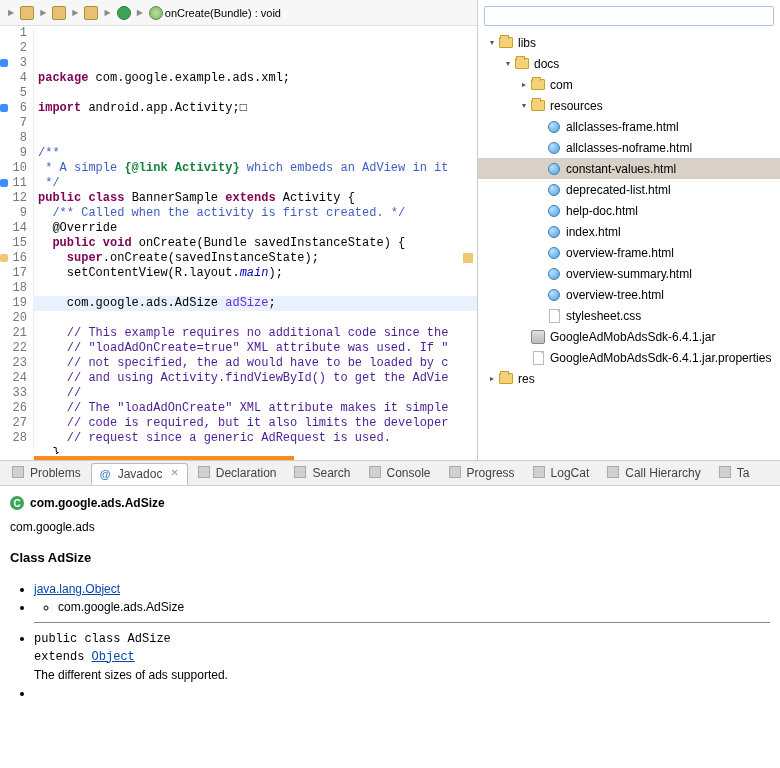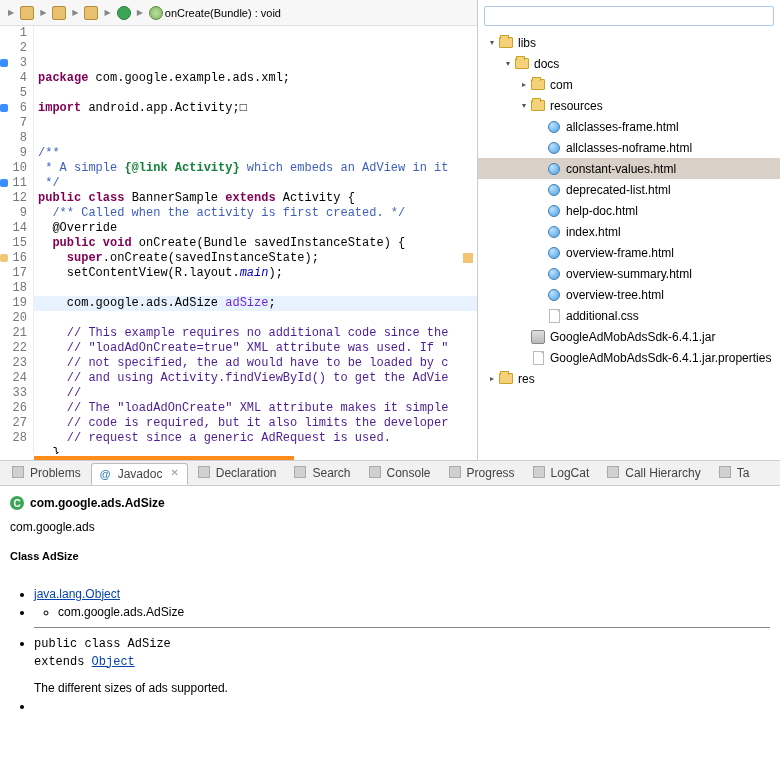--- a/index.html
+++ b/index.html
@@ -39,21 +39,21 @@
 .folder.open::before { content: ''; position: absolute; top: -3px; left: 0; width: 7px; height: 3px; background: #f5d27a; border: 1px solid #c9a227; border-bottom: none; border-radius: 1px 1px 0 0; }
 .globe { width: 12px; height: 12px; border-radius: 50%; background: radial-gradient(circle at 30% 30%, #bde0ff, #4aa3e0); border: 1px solid #3a7fb8; }
 .file { width: 11px; height: 14px; background: #fff; border: 1px solid #bbb; position: relative; }
 .file::after{content:'';position:absolute;right:-1px;top:-1px;border-style:solid;border-width:0 4px 4px 0;border-color:transparent #bbb transparent transparent;}
 .jar { width: 14px; height: 14px; background: linear-gradient(#e0e0e0,#bbb); border: 1px solid #888; border-radius: 2px; }
 .tabs { height: 26px; border-top: 1px solid #ccc; border-bottom: 1px solid #ccc; background: #f1f1f1; display: flex; align-items: center; padding: 0 4px; gap: 2px; font-size: 12px; overflow: hidden; }
 .tab { display: flex; padding: 3px 8px; gap: 4px; cursor: pointer; color: #444; }
 .tab.active { background: #fff; border: 1px solid #bbb; border-bottom: 1px solid #fff; border-radius: 3px 3px 0 0; margin-bottom: -1px; }
 .tab .tic { width: 14px; height: 14px; display: inline-block; }
 .javadoc { padding: 8px 10px; font-size: 12px; line-height: 1.5; }
-.javadoc h2 { font-size: 11px; font-weight: bold; margin: 12px 0 20px; }
+.javadoc h2 { font-size: 13px; font-weight: bold; margin: 12px 0 12px; }
 .javadoc hr { border: none; border-top: 1px solid #888; margin: 6px 0; }
 .javadoc .cls-header { display:flex; align-items:center; gap:6px; font-weight:bold; margin-bottom:6px;}
 .javadoc .green-c{ width:14px;height:14px;border-radius:50%;background:#3aa655;display:inline-flex;align-items:center;justify-content:center;color:#fff;font-size:10px;font-weight:bold;}
 .javadoc a { color: #0645ad; text-decoration: underline; }
 .javadoc ul { list-style: disc; padding-left: 24px; }
 .javadoc ul ul { list-style: circle; }
 .mono { font-family: Consolas, 'Courier New', monospace; }
 .bc-ic { width:14px; height:14px; display:inline-block; background:#e8c070; border:1px solid #b0903a; border-radius:2px; }
 .bc-ic.green { background:#3aa655; border-color:#2a7a3e; border-radius:50%; }
 .bc-ic.meth { background:radial-gradient(#bde0a0,#7ab55c); border-radius:50%; border-color:#5e8c48;}
@@ -223,21 +223,21 @@
             <span class="globe"></span>
           </span>
           <span>overview-tree.html</span>
         </div>
         <div class="row">
           <span class="ind" style="width: 56px;"></span>
           <span class="tw"></span>
           <span class="ic">
             <span class="file"></span>
           </span>
-          <span>additional.css</span>
+          <span>stylesheet.css</span>
         </div>
         <div class="row">
           <span class="ind" style="width: 40px;"></span>
           <span class="tw"></span>
           <span class="ic">
             <span class="jar"></span>
           </span>
           <span>GoogleAdMobAdsSdk-6.4.1.jar</span>
         </div>
         <div class="row">
@@ -315,17 +315,17 @@
         </ul>
       </li>
   </ul>
   <ul>
     <li>
       <hr>
       <div class="mono">
         <span>public class AdSize</span><br>
         <span>extends </span><a href="#">Object</a>
       </div>
-      <div style="margin-top:8px;">The different sizes of ads supported.</div>
+      <div style="">The different sizes of ads supported.</div>
     </li>
     <li></li>
   </ul>
 </div>
 
 </body></html>

